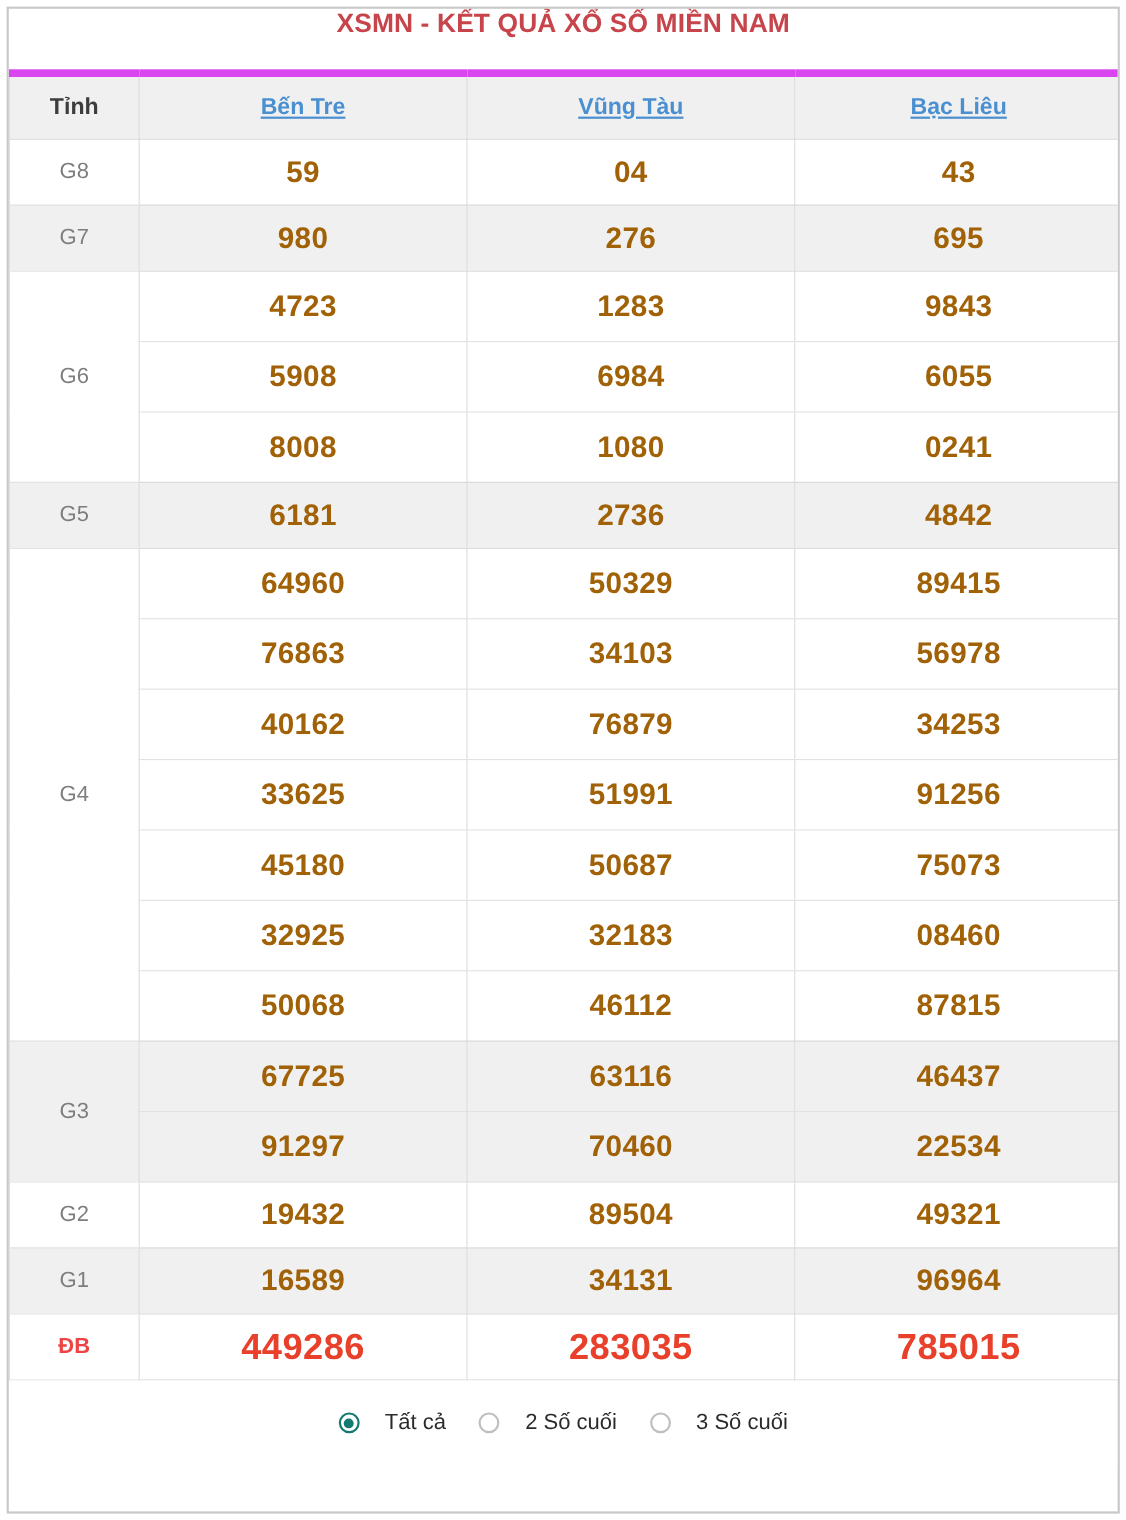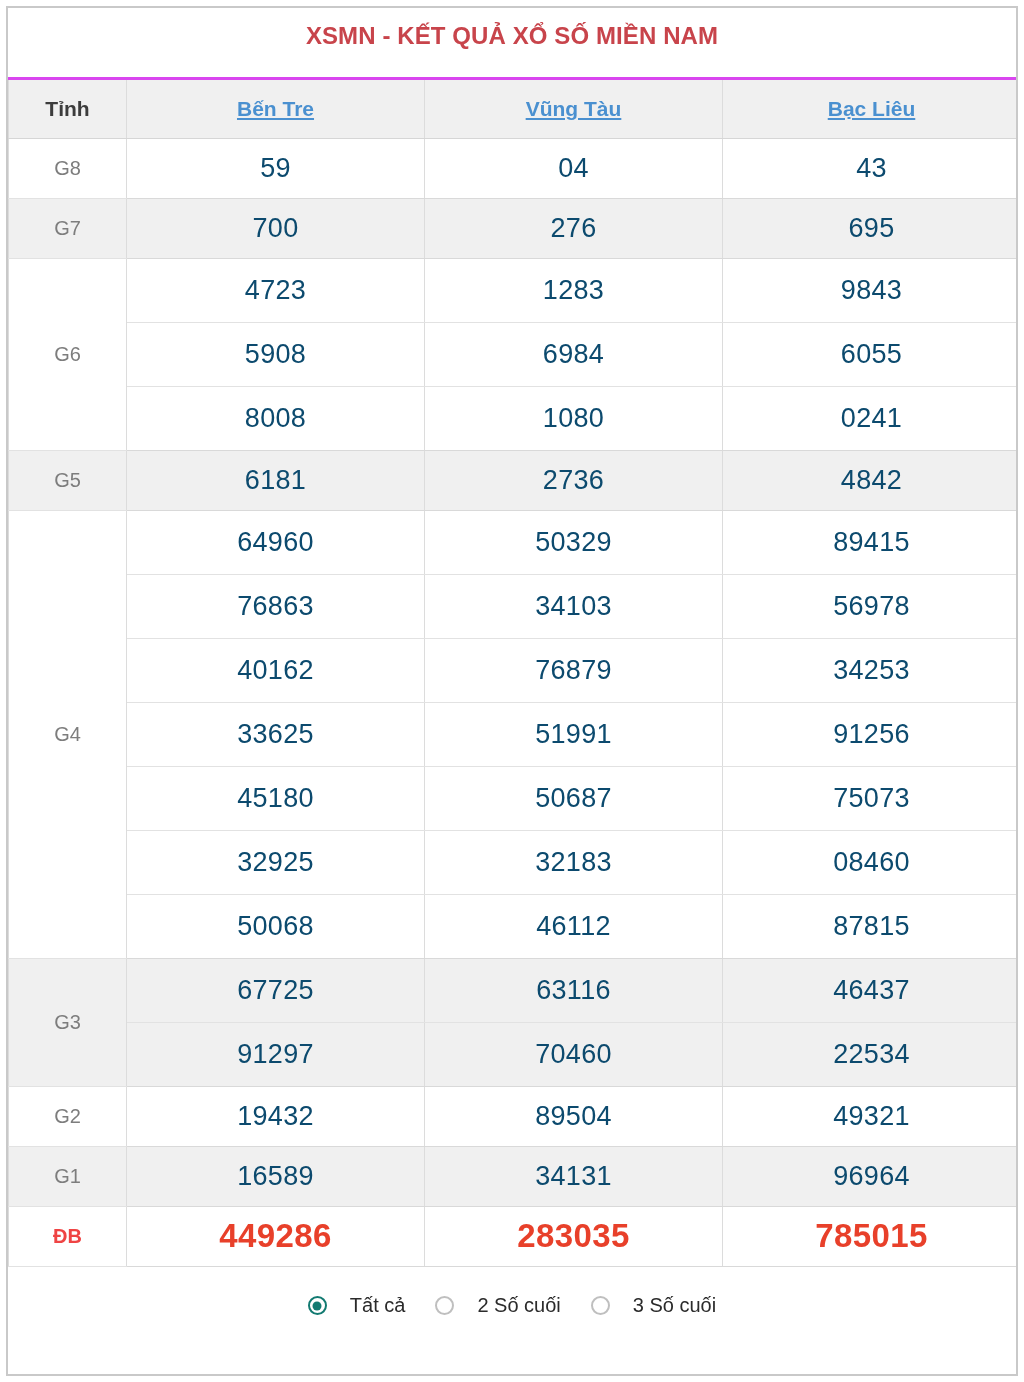--- a/index.html
+++ b/index.html
@@ -21,21 +21,20 @@
     top: 6px;
     width: 1012px;
     height: 1370px;
     border: 2px solid #c9c9c9;
     background: #ffffff;
     overflow: hidden;
   }
 
   
   .header {
-    padding-top: 14px;
     padding-bottom: 12px;
     text-align: center;
     background: #ffffff;
   }
   .page-title {
     color: #c8444b;
     font-size: 24px;
     font-weight: 700;
     letter-spacing: 0.1px;
     line-height: 1.2;
@@ -73,21 +72,21 @@
   table.results th,
   table.results td {
     border: 1px solid #e2e2e2;
     border-left: 1px solid #dcdcdc;
     border-right: 1px solid #dcdcdc;
     text-align: center;
     vertical-align: middle;
   }
   table.results thead th {
     background: #f0f0f0;
-    border-top: 3px solid #d946ef;
+    border-top: 7px solid #d946ef;
     border-bottom: 1px solid #d6d6d6;
     height: 60px;
     font-size: 21px;
     font-weight: 700;
   }
   .th-tinh {
     color: #3c3c3c;
   }
   .th-prov a, .th-prov {
     color: #4a90d0;
@@ -96,23 +95,23 @@
     font-weight: 700;
     cursor: pointer;
   }
 
   .lbl {
     color: #7d7d7d;
     font-size: 20px;
     font-weight: 400;
   }
   .num {
-    color: #0c4a6e;
+    color: #a16207;
     font-size: 27px;
-    font-weight: 400;
+    font-weight: 700;
     letter-spacing: 0.3px;
   }
 
   tr.row-g8 td, tr.row-g6 td, tr.row-g4 td, tr.row-g2 td, tr.row-db td {
     background: #ffffff;
   }
   tr.row-g7 td, tr.row-g5 td, tr.row-g3 td, tr.row-g1 td {
     background: #f0f0f0;
   }
 
@@ -213,21 +212,21 @@
     </thead>
     <tbody>
         <tr class="row-g8 group-start group-end">
           <td class="group-label cell-h1" rowspan="1"><span class="lbl">G8</span></td>
           <td class="sub cell-h1"><span class="num">59</span></td>
           <td class="sub cell-h1"><span class="num">04</span></td>
           <td class="sub cell-h1"><span class="num">43</span></td>
         </tr>
         <tr class="row-g7 group-start group-end">
           <td class="group-label cell-h1" rowspan="1"><span class="lbl">G7</span></td>
-          <td class="sub cell-h1"><span class="num">700</span></td>
+          <td class="sub cell-h1"><span class="num">980</span></td>
           <td class="sub cell-h1"><span class="num">276</span></td>
           <td class="sub cell-h1"><span class="num">695</span></td>
         </tr>
         <tr class="row-g6 group-start">
           <td class="group-label cell-h2" rowspan="3"><span class="lbl">G6</span></td>
           <td class="sub cell-h3"><span class="num">4723</span></td>
           <td class="sub cell-h3"><span class="num">1283</span></td>
           <td class="sub cell-h3"><span class="num">9843</span></td>
         </tr>
         <tr class="row-g6">

